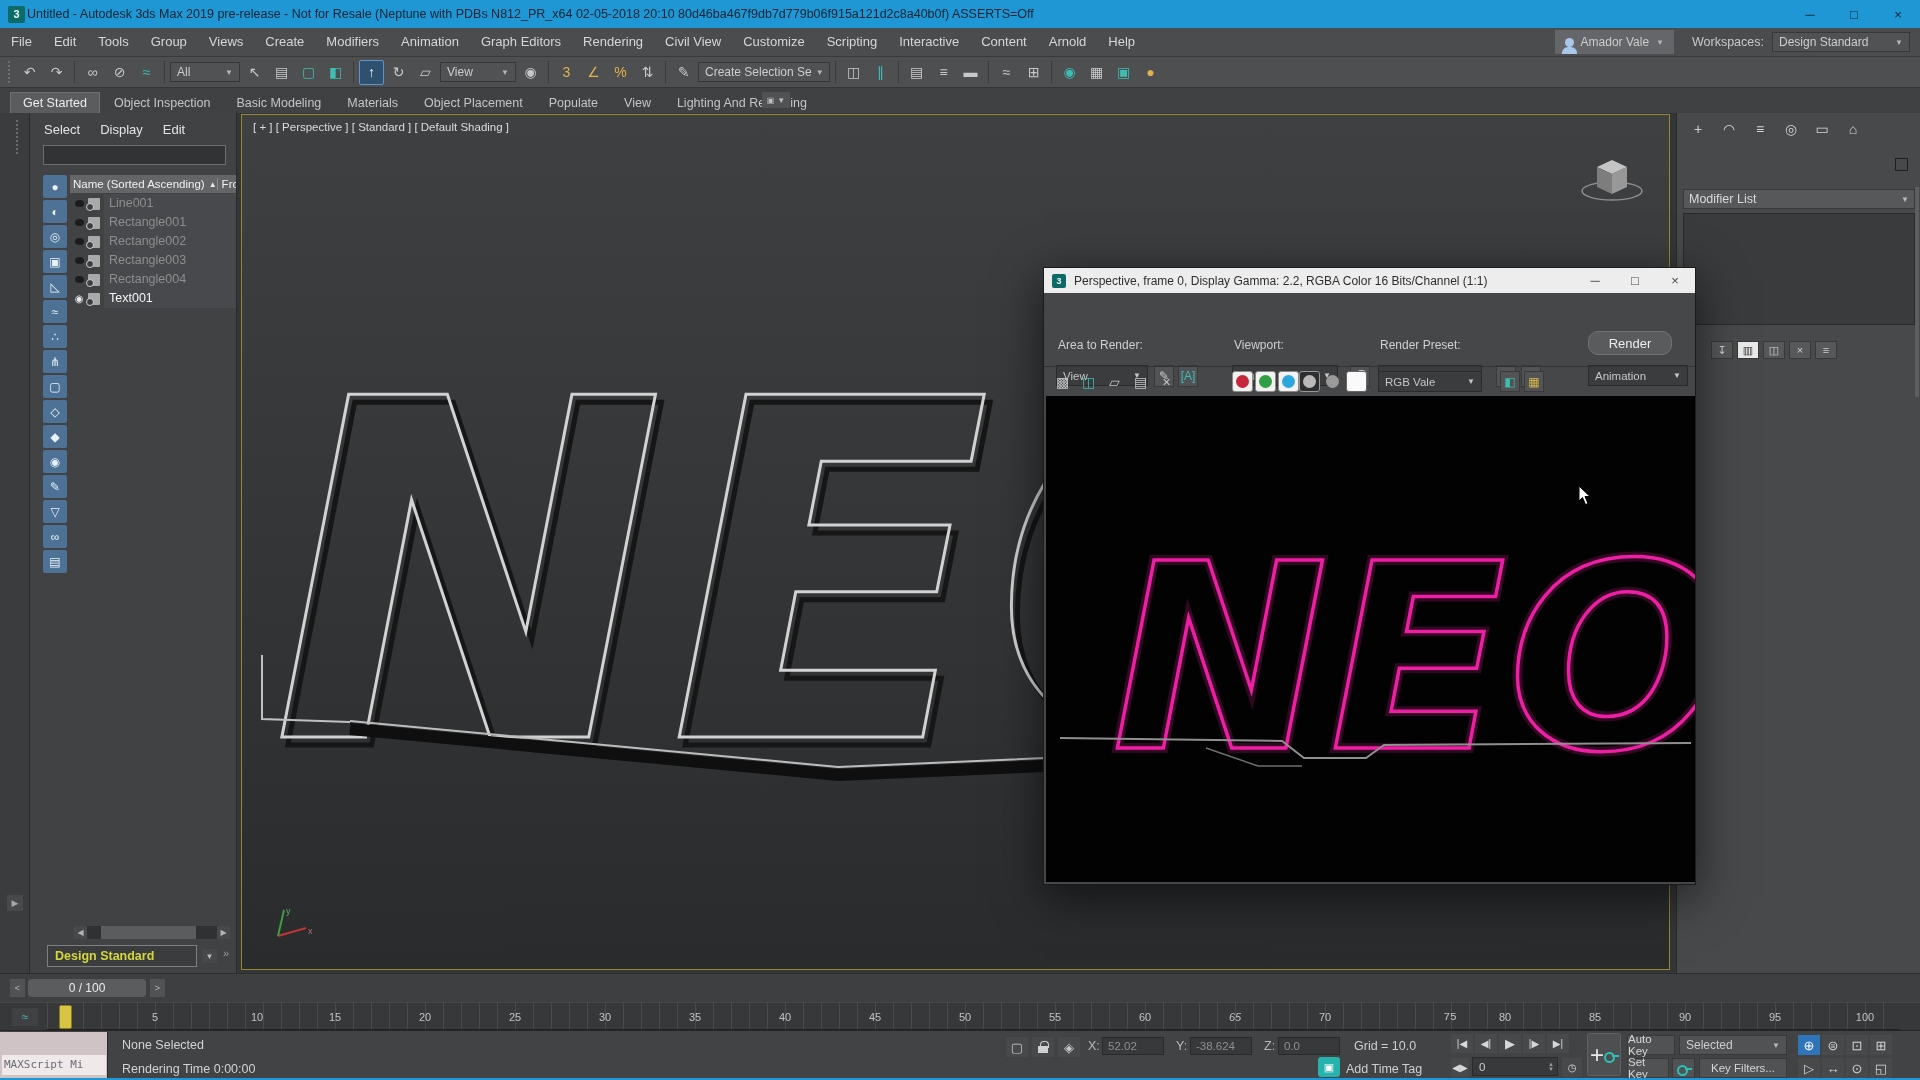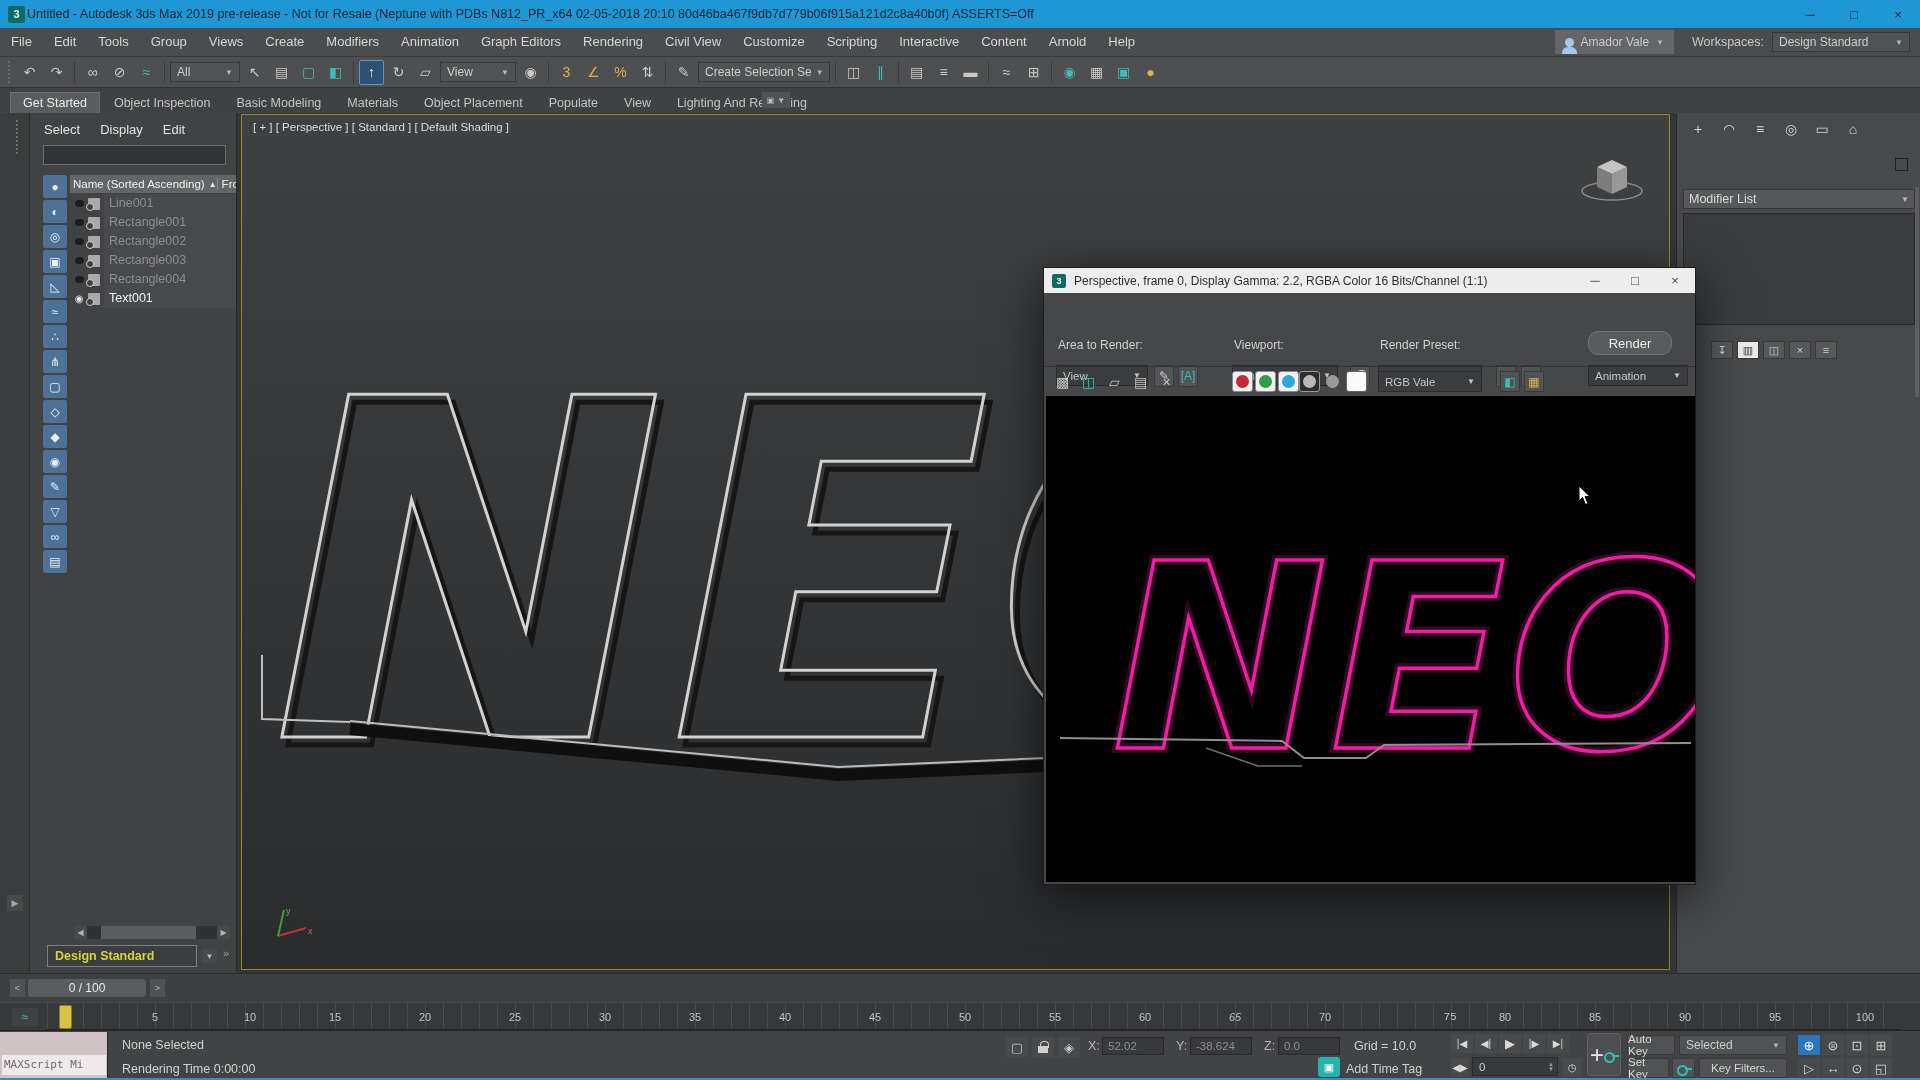--- a/index.html
+++ b/index.html
@@ -478,21 +478,21 @@
     <div class="framebox">0 / 100</div>
     <div class="stepbtn" style="left:150px">&gt;</div>
   </div>
 
   <div class="ruler">
     <div class="minicurve">≈</div>
     <div class="ticks"></div>
     <div id="ruler-labels">
         <span class="tlabel" style="left: 65px;">0</span>
         <span class="tlabel" style="left: 155px;">5</span>
-        <span class="tlabel" style="left: 250px;">10</span>
+        <span class="tlabel" style="left: 257px;">10</span>
         <span class="tlabel" style="left: 335px;">15</span>
         <span class="tlabel" style="left: 425px;">20</span>
         <span class="tlabel" style="left: 515px;">25</span>
         <span class="tlabel" style="left: 605px;">30</span>
         <span class="tlabel" style="left: 695px;">35</span>
         <span class="tlabel" style="left: 785px;">40</span>
         <span class="tlabel" style="left: 875px;">45</span>
         <span class="tlabel" style="left: 965px;">50</span>
         <span class="tlabel" style="left: 1055px;">55</span>
         <span class="tlabel" style="left: 1145px;">60</span>

